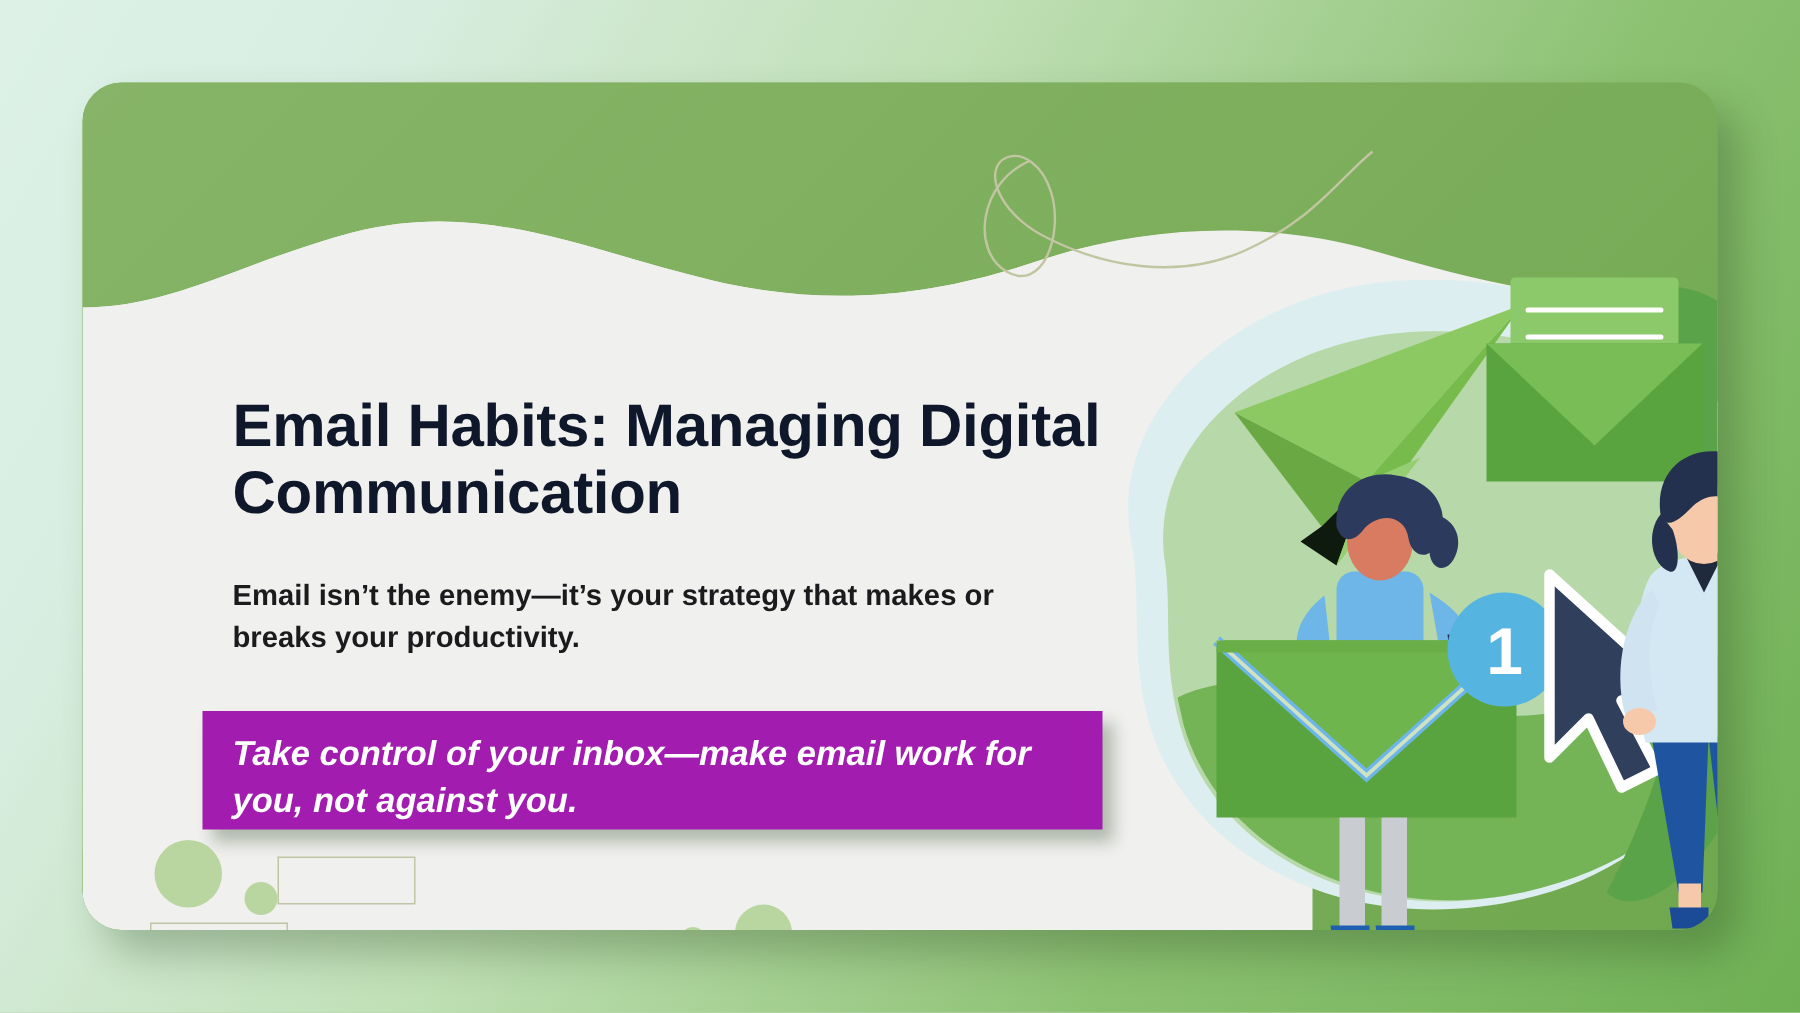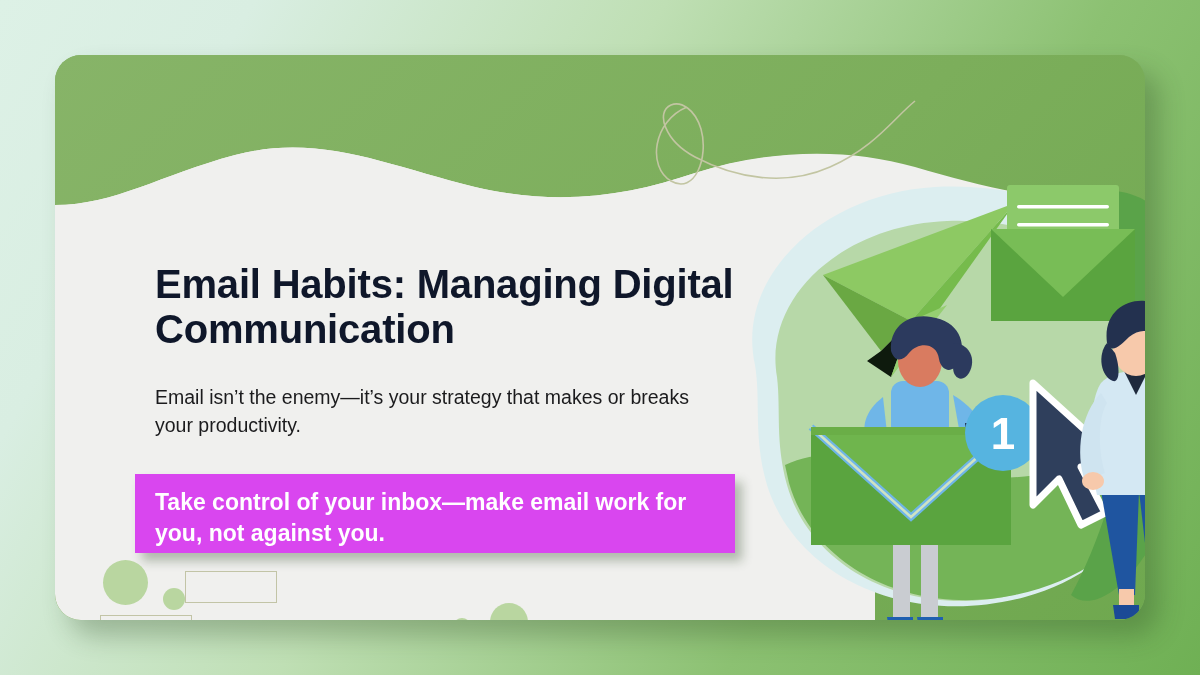--- a/index.html
+++ b/index.html
@@ -25,26 +25,27 @@
   .squiggle{position:absolute;left:570px;top:40px;width:320px;height:110px;}
 
   
   .headline{
     position:absolute;left:100px;top:207px;width:650px;
     font-size:40px;line-height:1.13;font-weight:bold;color:#0f172a;
     letter-spacing:-.2px;
   }
   .subtitle{
     position:absolute;left:100px;top:328px;width:575px;
-    font-size:19.5px;line-height:1.46;font-weight:normal;color:#1b1b1d;
+    font-size:19.5px;line-height:1.46;font-weight:bold;color:#1b1b1d;
   }
   .banner{
     position:absolute;left:80px;top:419px;width:600px;height:79px;
-    background:#d946ef;
+    background:#a21caf;
     box-shadow:7px 8px 10px rgba(30,55,20,.30);
+    font-style:italic;
   }
   .banner-text{
     position:absolute;left:20px;top:13px;width:560px;
     font-size:23px;line-height:1.33;font-weight:bold;color:#ffffff;
   }
 
   
   .dec-circle{position:absolute;border-radius:50%;background:#b9d6a0;}
   .dec-rect{position:absolute;border:1.6px solid #c2c4a6;background:transparent;}
 

